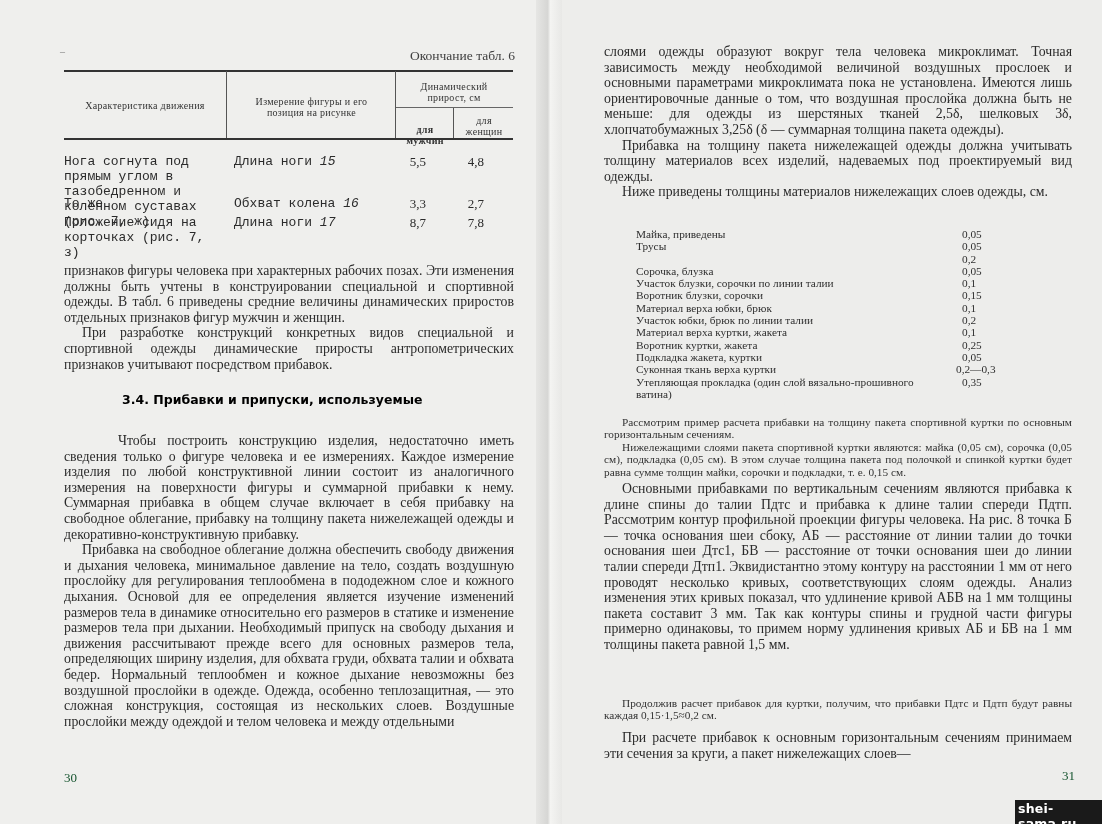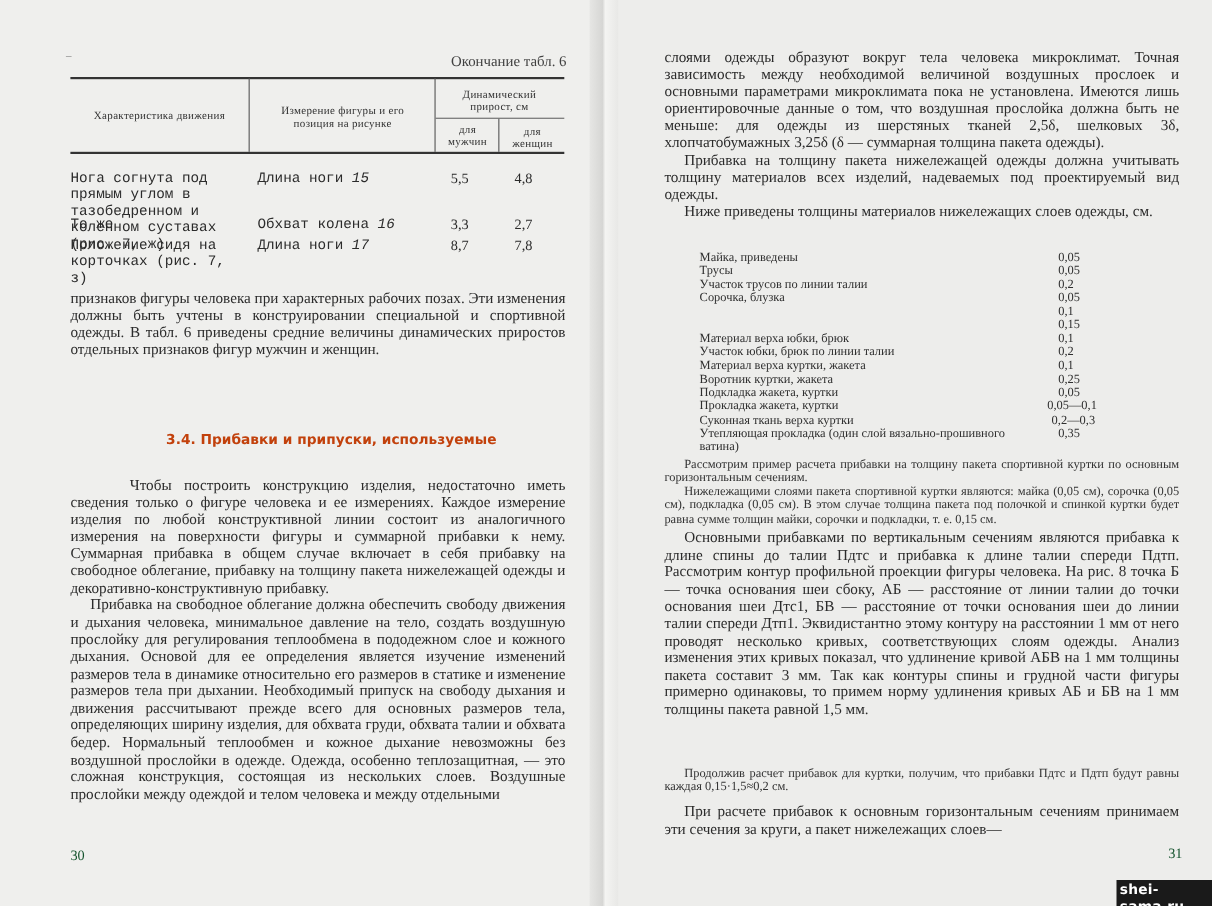--- a/index.html
+++ b/index.html
@@ -23,21 +23,21 @@
   .vrule { position:absolute; width:1px; background:#555; }
   .th { position:absolute; font-size:10px; line-height:11px; text-align:center; color:#333; letter-spacing:0.3px; }
   .td { position:absolute; font-size:13px; line-height:15px; color:#2b2b2b;font-family:Liberation Mono, monospace; }
   .num { position:absolute; font-size:13px; line-height:15px; text-align:right; width:40px; }
   i.it { font-style:italic; }
 
   .para { position:absolute; font-size:13.8px; line-height:15.6px; text-align:justify; color:#2b2b2b; }
   .para p { margin:0; text-indent:0; }
   .para p.ind { text-indent:18px; }
   .heading { position:absolute; left:122px; top:392px; width:360px;
-    font-family:"DejaVu Sans","Liberation Sans",sans-serif; font-weight:bold; font-size:12.5px; line-height:16px; color:#c2410c;margin-left:29px; }
+    font-family:"DejaVu Sans","Liberation Sans",sans-serif; font-weight:bold; font-size:12.5px; line-height:16px; color:#000000; }
   .small { position:absolute; font-size:11.3px; line-height:12.4px; text-align:justify; color:#333; }
   .small p { margin:0; }
   .small p.ind { text-indent:18px; }
   .pnum { position:absolute; font-size:13px; color:#14532d; }
 
   .mat-list { position:absolute; left:636px; top:228px; width:385px; font-size:11.3px; line-height:12.3px; color:#2f2f2f; }
   .mat-row { position:relative; height:12.3px; }
   .mat-name { position:absolute; left:0; width:300px; }
   .mat-val { position:absolute; left:326px; }
   .mat-row.two { height:24.6px; }
@@ -56,41 +56,42 @@
     <div class="rule" style="left:0;top:0;width:449px;height:1.5px;"></div>
     <div class="vrule" style="left:162px;top:1px;height:67px;"></div>
     <div class="vrule" style="left:331px;top:1px;height:67px;"></div>
     <div class="rule" style="left:332px;top:37px;width:117px;background:#666;"></div>
     <div class="vrule" style="left:389px;top:38px;height:30px;"></div>
     <div class="rule" style="left:0;top:68px;width:449px;height:1.5px;"></div>
 
     <div class="th" style="left:0;top:30px;width:162px;">Характеристика движения</div>
     <div class="th" style="left:175px;top:26px;width:145px;">Измерение фигуры и его позиция на рисунке</div>
     <div class="th" style="left:345px;top:11px;width:90px;">Динамический прирост, см</div>
-    <div class="th" style="left:335px;top:43px;width:52px;">для мужчин</div>
+    <div class="th" style="left:335px;top:54px;width:52px;font-weight:bold;">для мужчин</div>
     <div class="th" style="left:393px;top:45px;width:54px;">для женщин</div>
 
     <div class="td" style="left:0;top:84px;width:160px;">Нога согнута под прямым углом в тазобедренном и коленном суставах (рис. 7, ж)</div>
     <div class="td" style="left:170px;top:84px;width:160px;"><span>Длина ноги</span> <i class="it">15</i></div>
     <div class="num" style="left:322px;top:84px;">5,5</div>
     <div class="num" style="left:380px;top:84px;">4,8</div>
 
     <div class="td" style="left:0;top:126px;width:160px;">То же</div>
     <div class="td" style="left:170px;top:126px;width:160px;"><span>Обхват колена</span> <i class="it">16</i></div>
     <div class="num" style="left:322px;top:126px;">3,3</div>
     <div class="num" style="left:380px;top:126px;">2,7</div>
 
     <div class="td" style="left:0;top:145px;width:160px;">Положение сидя на корточках (рис. 7, з)</div>
     <div class="td" style="left:170px;top:145px;width:160px;"><span>Длина ноги</span> <i class="it">17</i></div>
     <div class="num" style="left:322px;top:145px;">8,7</div>
     <div class="num" style="left:380px;top:145px;">7,8</div>
   </div>
 
   <div class="para" style="left:64px;top:263px;width:450px;">
     <p>признаков фигуры человека при характерных рабочих позах. Эти изменения должны быть учтены в конструировании специальной и спортивной одежды. В табл. 6 приведены средние величины динамических приростов отдельных признаков фигур мужчин и женщин.</p>
+    <p class="ind">При разработке конструкций конкретных видов специальной и спортивной одежды динамические приросты антропометрических признаков учитывают посредством прибавок.</p>
   </div>
 
   <div class="heading">
     <div>3.4. Прибавки и припуски, используемые</div>
   </div>
 
   <div class="para" style="left:64px;top:433px;width:450px;">
     <p class="ind" style="text-indent:54px;">Чтобы построить конструкцию изделия, недостаточно иметь сведения только о фигуре человека и ее измерениях. Каждое измерение изделия по любой конструктивной линии состоит из аналогичного измерения на поверхности фигуры и суммарной прибавки к нему. Суммарная прибавка в общем случае включает в себя прибавку на свободное облегание, прибавку на толщину пакета нижележащей одежды и декоративно-конструктивную прибавку.</p>
     <p class="ind">Прибавка на свободное облегание должна обеспечить свободу движения и дыхания человека, минимальное давление на тело, создать воздушную прослойку для регулирования теплообмена в пододежном слое и кожного дыхания. Основой для ее определения является изучение изменений размеров тела в динамике относительно его размеров в статике и изменение размеров тела при дыхании. Необходимый припуск на свободу дыхания и движения рассчитывают прежде всего для основных размеров тела, определяющих ширину изделия, для обхвата груди, обхвата талии и обхвата бедер. Нормальный теплообмен и кожное дыхание невозможны без воздушной прослойки в одежде. Одежда, особенно теплозащитная, — это сложная конструкция, состоящая из нескольких слоев. Воздушные прослойки между одеждой и телом человека и между отдельными</p>
   </div>
@@ -110,31 +111,32 @@
 <div class="mat-list">
   <div class="mat-row">
       <span class="mat-name">Майка, приведены</span>
       <span class="mat-val">0,05</span>
     </div>
   <div class="mat-row">
       <span class="mat-name">Трусы</span>
       <span class="mat-val">0,05</span>
     </div>
   <div class="mat-row">
-      <span class="mat-name">Участок трусов по линии талии</span>
       <span class="mat-val">0,2</span>
     </div>
   <div class="mat-row">
       <span class="mat-name">Сорочка, блузка</span>
       <span class="mat-val">0,05</span>
     </div>
   <div class="mat-row">
+      <span class="mat-name">Участок блузки, сорочки по линии талии</span>
       <span class="mat-val">0,1</span>
     </div>
   <div class="mat-row">
+      <span class="mat-name">Воротник блузки, сорочки</span>
       <span class="mat-val">0,15</span>
     </div>
   <div class="mat-row">
       <span class="mat-name">Материал верха юбки, брюк</span>
       <span class="mat-val">0,1</span>
     </div>
   <div class="mat-row">
       <span class="mat-name">Участок юбки, брюк по линии талии</span>
       <span class="mat-val">0,2</span>
     </div>
@@ -142,24 +144,20 @@
       <span class="mat-name">Материал верха куртки, жакета</span>
       <span class="mat-val">0,1</span>
     </div>
   <div class="mat-row">
       <span class="mat-name">Воротник куртки, жакета</span>
       <span class="mat-val">0,25</span>
     </div>
   <div class="mat-row">
       <span class="mat-name">Подкладка жакета, куртки</span>
       <span class="mat-val">0,05</span>
-    </div>
-  <div class="mat-row">
-      <span class="mat-name">Прокладка жакета, куртки</span>
-      <span class="mat-val" style="left:316px;">0,05—0,1</span>
     </div>
   <div class="mat-row">
       <span class="mat-name">Суконная ткань верха куртки</span>
       <span class="mat-val" style="left:320px;">0,2—0,3</span>
     </div>
   <div class="mat-row two">
       <span class="mat-name" style="width:290px;">Утепляющая прокладка (один слой вязально-прошивного ватина)</span>
       <span class="mat-val">0,35</span>
     </div>
 </div>

